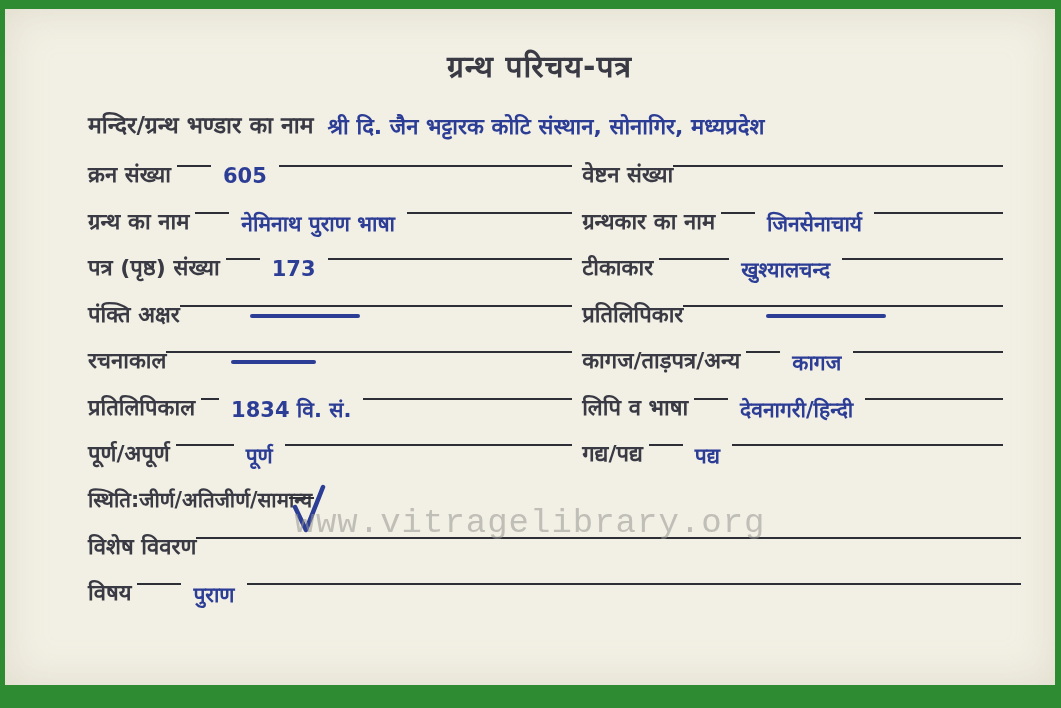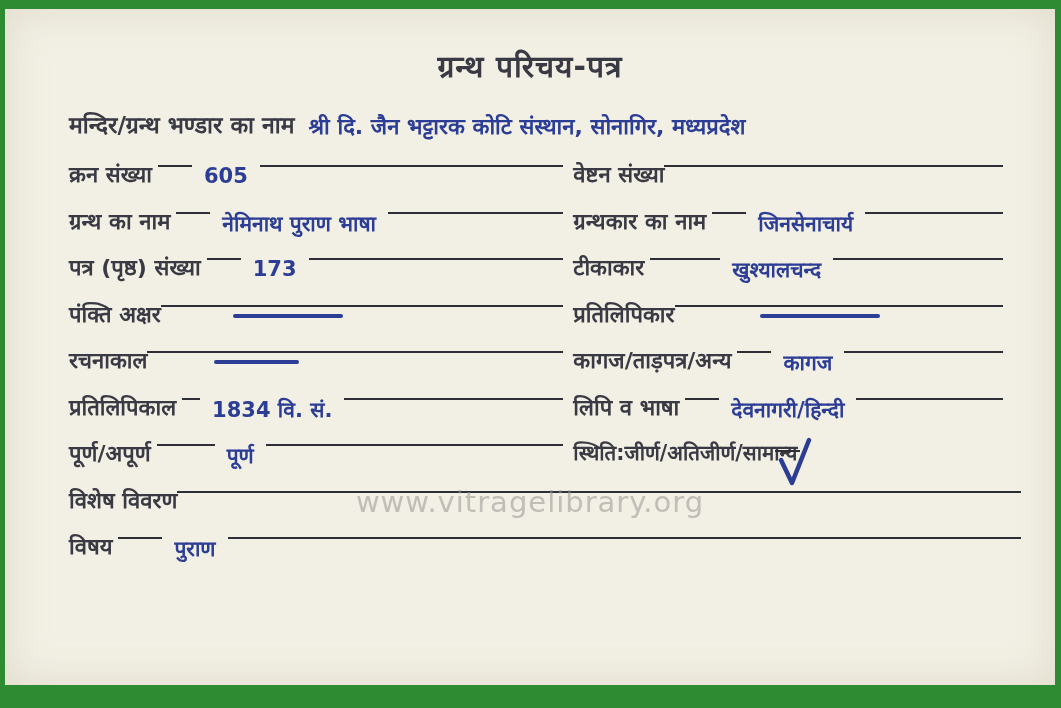--- a/index.html
+++ b/index.html
@@ -8,20 +8,21 @@
     background:#2e8b32;
     font-family:"DejaVu Sans","Liberation Sans",sans-serif;
   }
   .card{
     position:relative;
     margin:9px 6px 0 5px;
     height:676px;
     background:#f2efe4;
     box-shadow:inset 0 0 40px rgba(190,185,160,.35);
     color:#3f3f49;
+    padding-left:19px;
   }
   .title{
     padding-top:36px;
     text-align:center;
     font-size:30px;
     font-weight:700;
     letter-spacing:1px;
     color:#3a3a44;
   }
   .name-row{
@@ -82,26 +83,27 @@
   }
   .checkmark{
     position:absolute;
     left:62%;
     top:-2px;
     width:36px;height:52px;
     overflow:visible;
   }
   .watermark{
     position:absolute;
-    left:50%;top:476px;
+    left:50%;top:495px;
     transform:translateX(-50%);
-    font-size:29px;
+    font-size:34px;
     color:rgba(150,150,145,.55);
     letter-spacing:1px;
     pointer-events:none;
+    font-family:Liberation Mono, monospace;
   }
 </style>
 </head>
 <body>
 
 <div class="card">
 
   <div class="title">ग्रन्थ परिचय-पत्र</div>
 
   <div class="name-row">
@@ -187,20 +189,26 @@
       <span class="fvalue">देवनागरी/हिन्दी</span>
       <span class="gap g-long"></span>
     </div>
     <div class="frow">
       <span class="flabel">पूर्ण/अपूर्ण</span>
       <span class="gap g-short" style="flex-basis:58px;"></span>
       <span class="fvalue">पूर्ण</span>
       <span class="gap g-long"></span>
     </div>
 
+    <div class="frow">
+      <span class="flabel">गद्य/पद्य</span>
+      <span class="gap g-short"></span>
+      <span class="fvalue">पद्य</span>
+      <span class="gap g-long"></span>
+    </div>
     <div class="frow">
       <span class="flabel small">स्थिति:जीर्ण/अतिजीर्ण/</span>
       <span class="cond-wrap">
         <span class="flabel small">सामान्य</span>
         <span class="cond-strike"></span>
         <svg class="checkmark" viewBox="0 0 36 52">
           <path d="M4 24 L15 47 L32 4" fill="none" stroke="#2c3d96" stroke-width="4.5" stroke-linecap="round" stroke-linejoin="round"></path>
         </svg>
       </span>
     </div>

